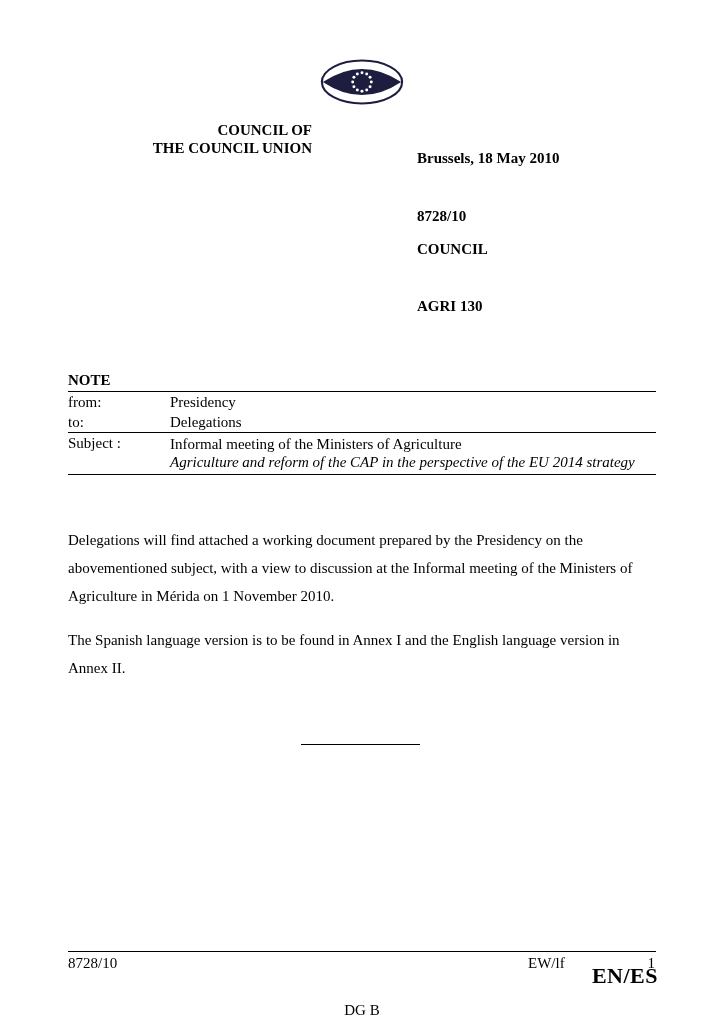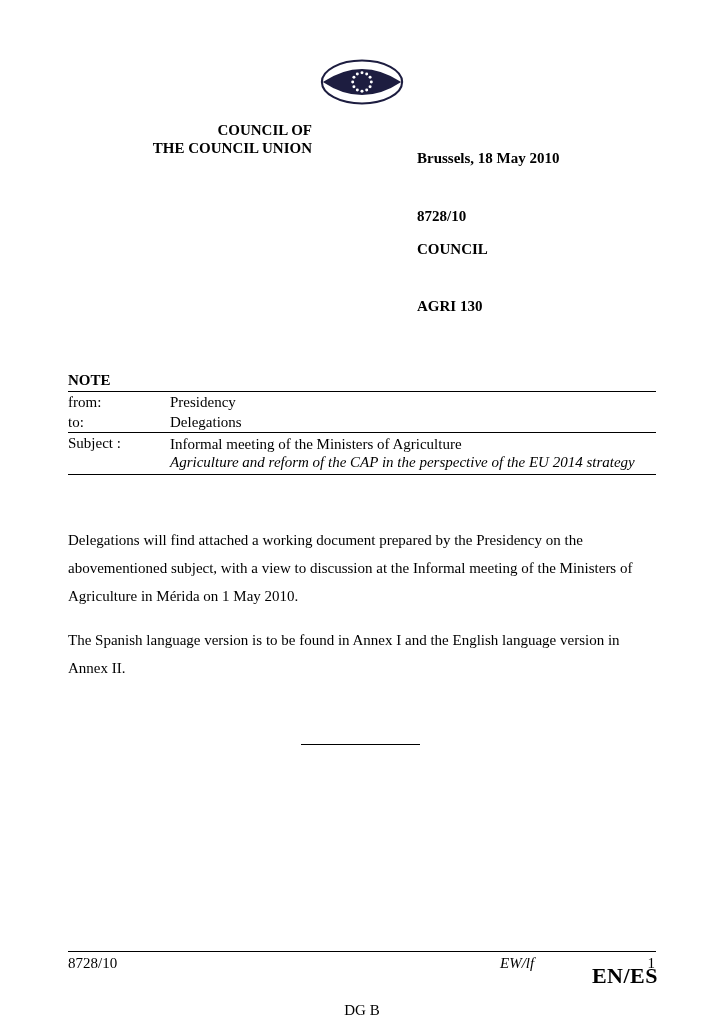--- a/index.html
+++ b/index.html
@@ -73,21 +73,21 @@
   }
 
   .footer-rule {
     position: absolute;
     top: 951px;
     left: 68px;
     width: 588px;
     border-top: 1.5px solid #000;
   }
   .f-docnum { position: absolute; top: 955px; left: 68px; }
-  .f-initials { position: absolute; top: 955px; left: 500px; font-style: italic; }
+  .f-initials { position: absolute; top: 955px; left: 528px; }
   .f-page { position: absolute; top: 955px; right: 69px; }
   .f-dg { position: absolute; top: 1002px; left: 0; width: 724px; text-align: center; }
   .f-lang {
     position: absolute;
     top: 963px;
     right: 66px;
     font-size: 22px;
     font-weight: bold;
     letter-spacing: 0.5px;
     margin-left: 24px;
@@ -141,21 +141,21 @@
     </div>
     <div class="subject-row">
       <span class="cell-label">Subject :</span>
       <div class="subject-lines cell-value">
         <div>Informal meeting of the Ministers of Agriculture</div>
         <div class="italic">Agriculture and reform of the CAP in the perspective of the EU 2014 strategy</div>
       </div>
     </div>
   </div>
 
-  <p class="body-p p1">Delegations will find attached a working document prepared by the Presidency on the abovementioned subject, with a view to discussion at the Informal meeting of the Ministers of Agriculture in Mérida on 1 May 2010.</p>
+  <p class="body-p p1">Delegations will find attached a working document prepared by the Presidency on the abovementioned subject, with a view to discussion at the Informal meeting of the Ministers of Agriculture in Mérida on 1 November 2010.</p>
   <p class="body-p p2">The Spanish language version is to be found in Annex I and the English language version in Annex II.</p>
 
   <div class="mid-rule"></div>
 
   <div class="footer-rule"></div>
   <div class="f-docnum">8728/10</div>
   <div class="f-initials">EW/lf</div>
   <div class="f-page">1</div>
   <div class="f-dg">DG B</div>
   <div class="f-lang">EN/ES</div>

